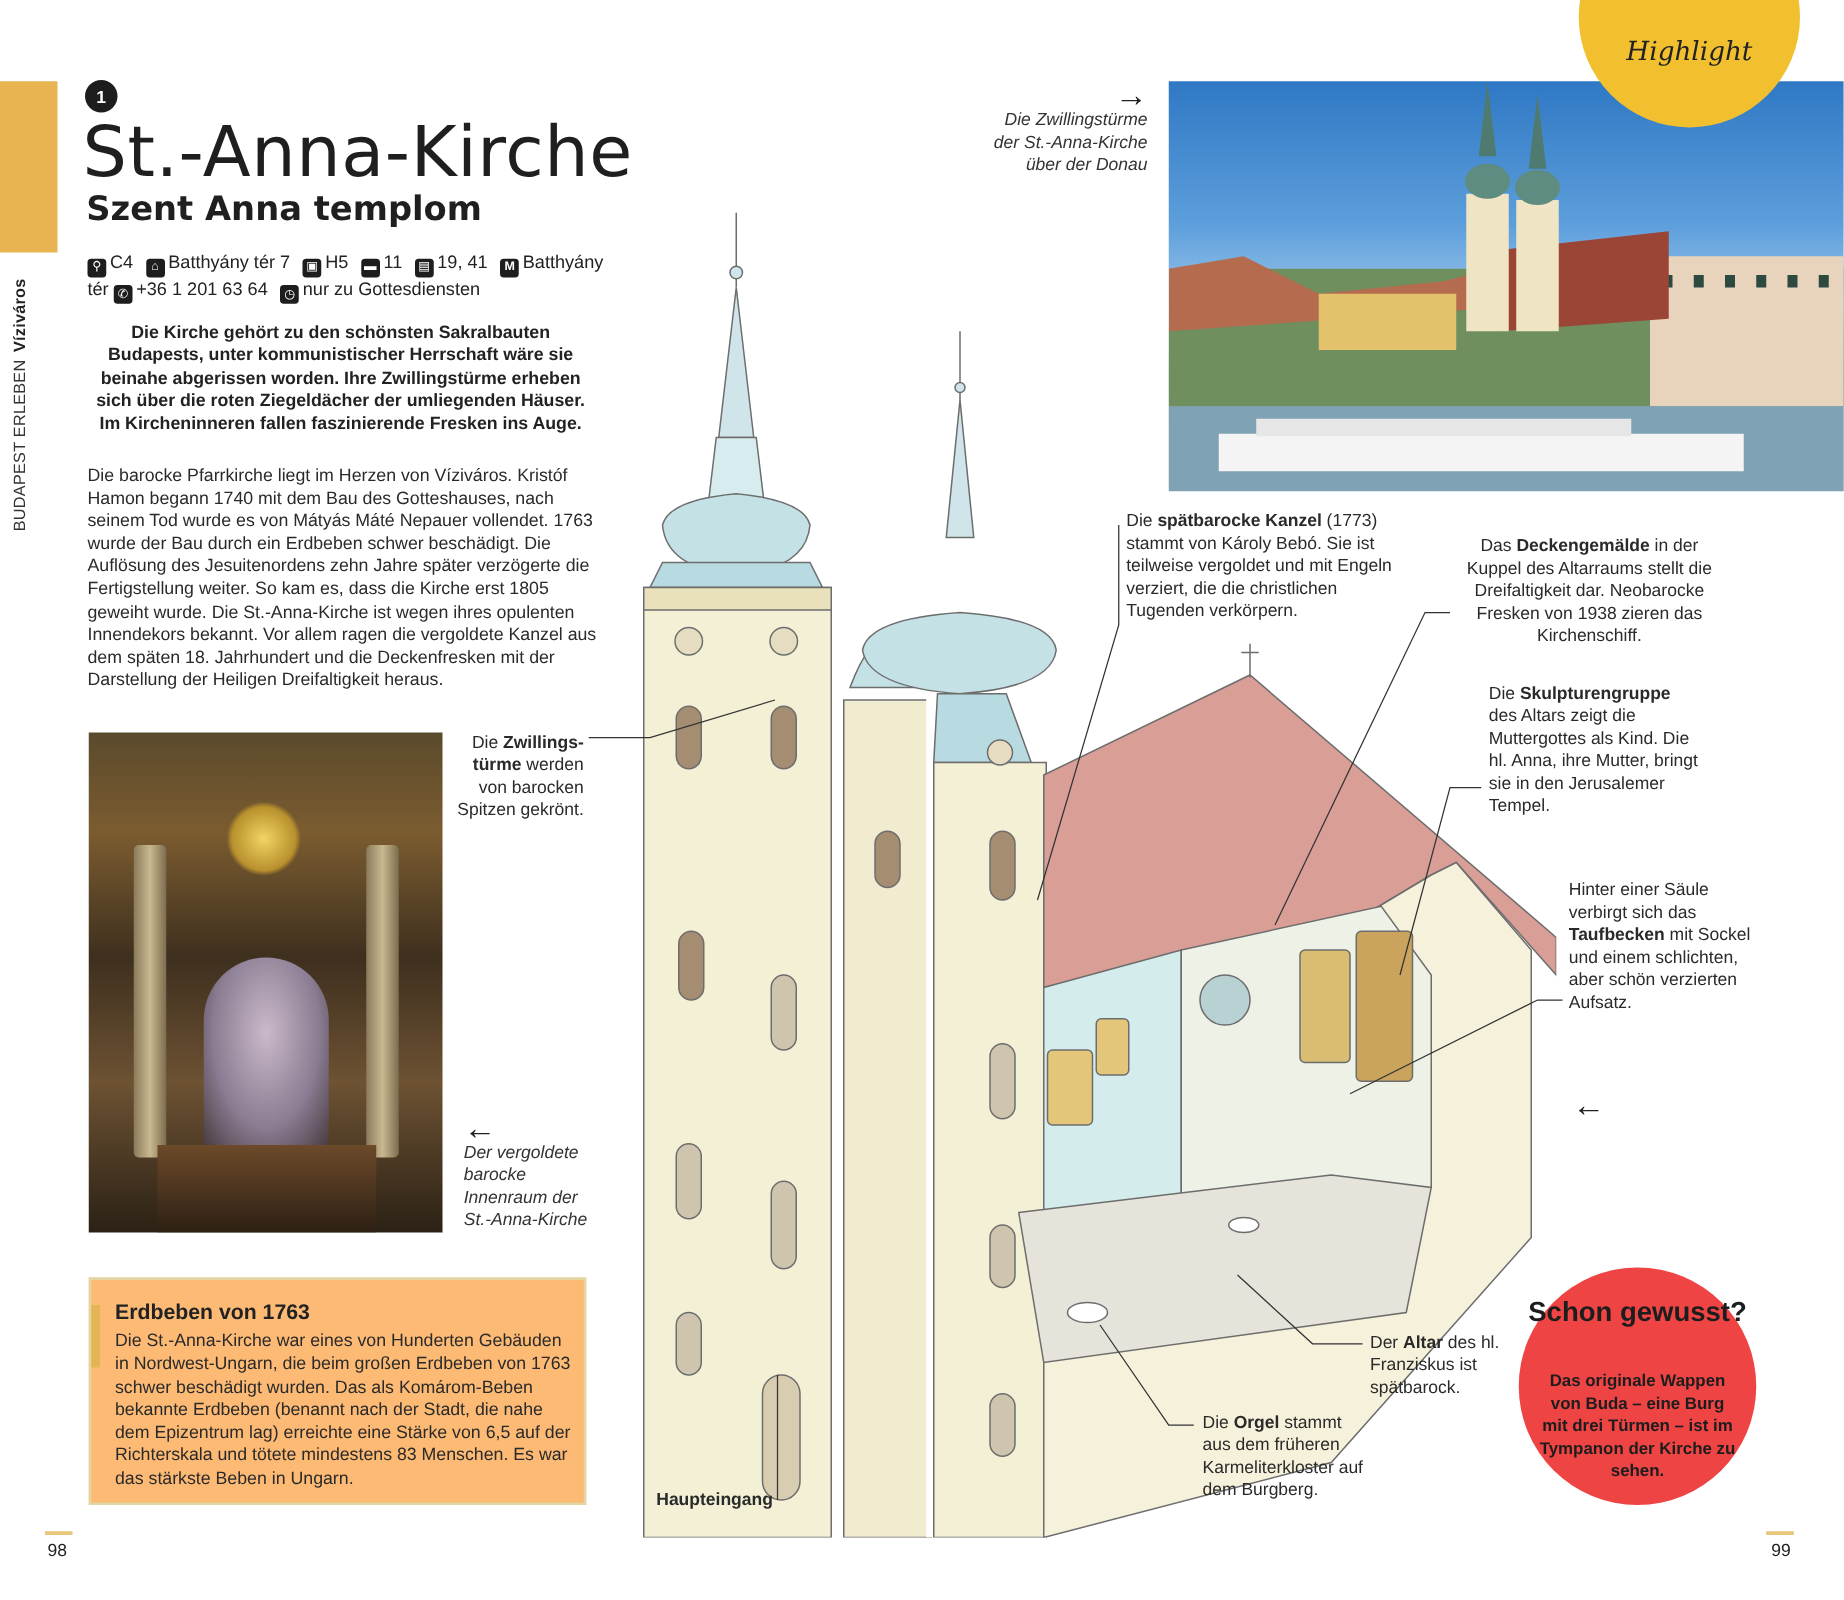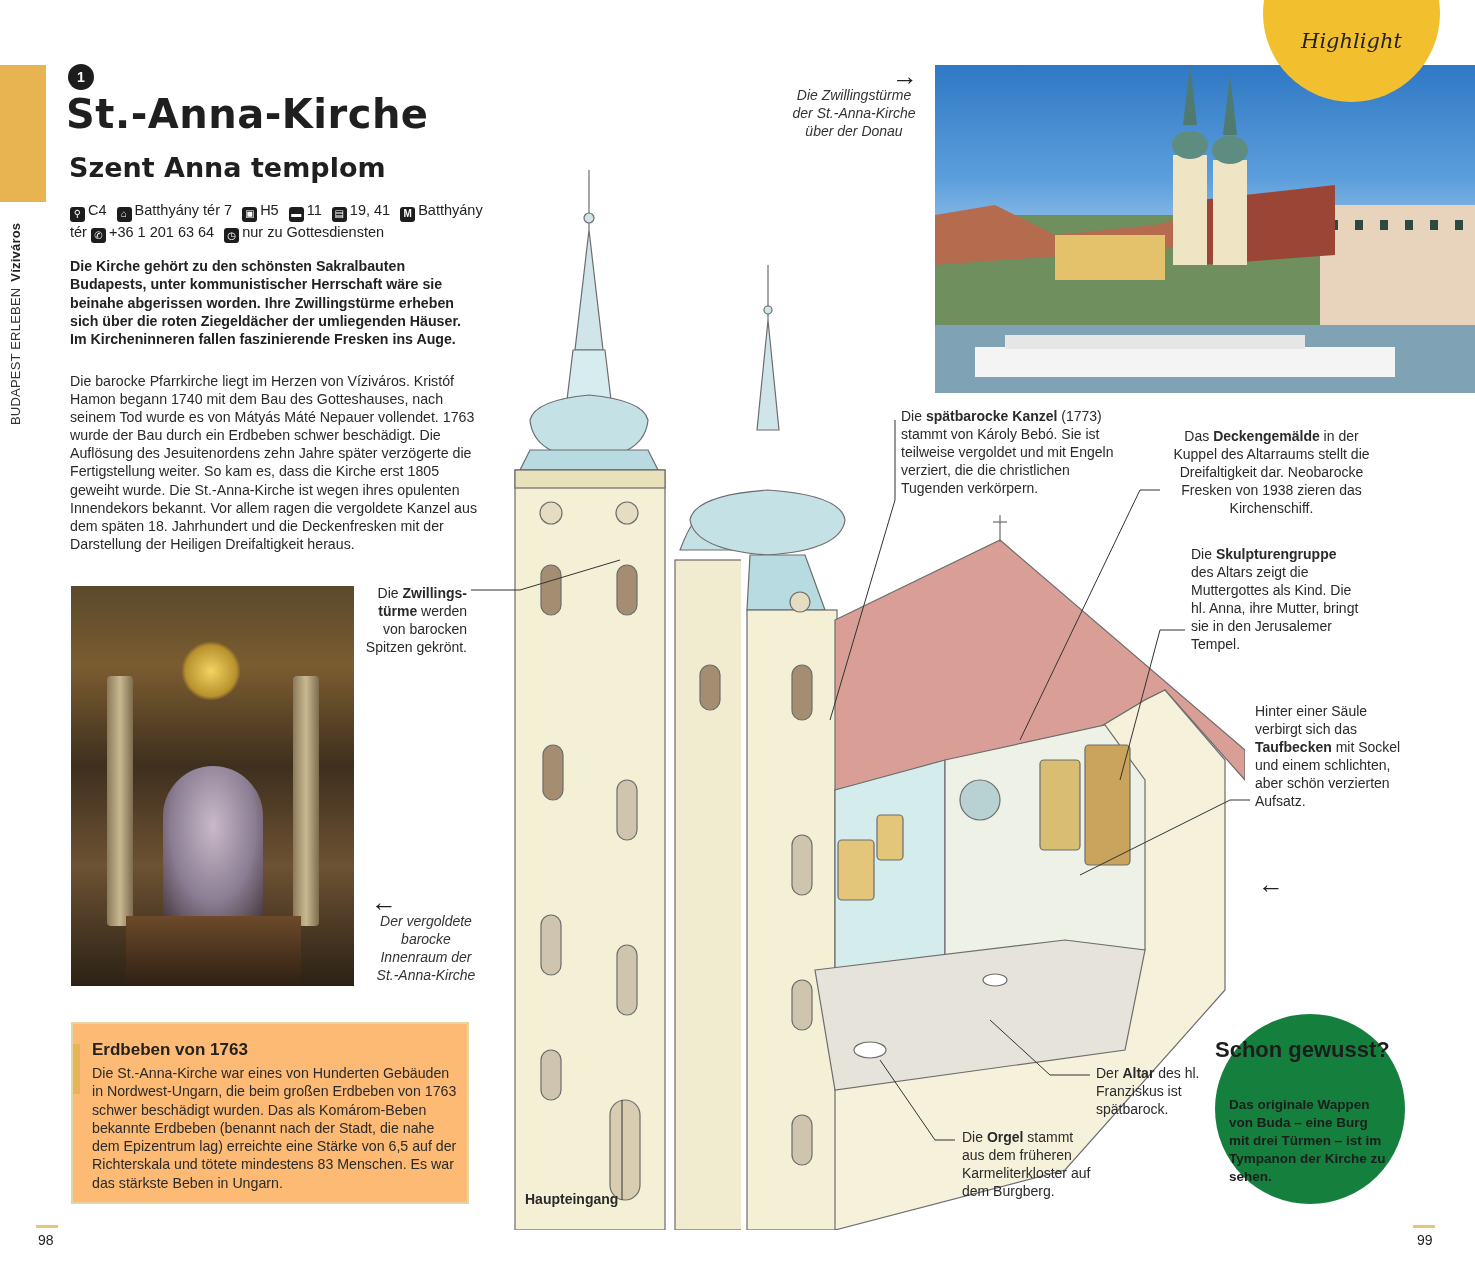--- a/index.html
+++ b/index.html
@@ -8,39 +8,39 @@
 
   .abs { position: absolute; }
 
   
   .side-tab { left: 0; top: 65px; width: 46px; height: 137px; background: #e8b452; }
   .side-label { left: 8px; top: 210px; width: 30px; height: 215px; }
   .side-label-inner { position: absolute; left: 0; top: 215px; transform: rotate(-90deg); transform-origin: 0 0; white-space: nowrap; font-size: 13px; letter-spacing: 0.2px; color: #333; }
   .side-label-inner b { font-weight: 700; color: #222; margin-left: 6px; }
 
   .num-badge { left: 68px; top: 64px; width: 26px; height: 26px; border-radius: 50%; background: #1d1d1d; color: #fff; font-size: 14px; font-weight: 700; display: flex; align-items: center; justify-content: center; }
-  .title { left: 66px; top: 92px; font-size: 40px; font-weight: 700; color: #1f1f1f; letter-spacing: 0.5px; line-height: 1.1; font-family: "DejaVu Sans", sans-serif; }
+  .title { left: 66px; top: 92px; font-size: 56px; font-weight: 400; color: #1f1f1f; letter-spacing: 0.5px; line-height: 1.1; font-family: "DejaVu Sans", sans-serif; }
   .subtitle { left: 69px; top: 152px; font-size: 27px; color: #1f1f1f; font-family: "DejaVu Sans", sans-serif; }
 
   .info { left: 70px; top: 200px; width: 420px; font-size: 14.5px; line-height: 20px; color: #222; }
   .info .ico { display: inline-flex; width: 15px; height: 15px; background: #1d1d1d; color: #fff; border-radius: 3px; font-size: 10px; align-items: center; justify-content: center; vertical-align: -2px; margin-right: 3px; font-weight: 700; }
   .info .itm { margin-right: 6px; white-space: nowrap; }
 
-  .lead { left: 70px; top: 257px; width: 405px; font-size: 14.2px; line-height: 18.3px; font-weight: 700; color: #222; }
+  .lead { left: 70px; top: 257px; width: 405px; font-size: 14.2px; line-height: 18.3px; font-weight: 700; color: #222; text-align: center; }
   .body-text { left: 70px; top: 372px; width: 410px; font-size: 14.2px; line-height: 18.1px; color: #2a2a2a; }
 
   
   .photo-interior { left: 71px; top: 586px; width: 283px; height: 400px; background: linear-gradient(180deg, #5a4a2c 0%, #7b5c30 20%, #3e2f1e 45%, #6d5233 70%, #2b2115 100%); overflow: hidden; }
   .photo-interior .col { position: absolute; bottom: 60px; width: 26px; height: 250px; background: linear-gradient(90deg,#8a7a5a,#c9b991,#7d6c4e); border-radius: 4px; }
   .photo-interior .arch { position: absolute; left: 92px; top: 180px; width: 100px; height: 150px; border-radius: 50px 50px 0 0; background: radial-gradient(ellipse at 50% 40%, #c9b9c9 0%, #8a7c92 60%, #4a3c40 100%); }
   .photo-interior .gold { position: absolute; left: 110px; top: 55px; width: 60px; height: 60px; border-radius: 50%; background: radial-gradient(circle,#f2d463 0%,#b8912d 60%,transparent 70%); }
   .photo-interior .altar { position: absolute; left: 55px; bottom: 0; width: 175px; height: 70px; background: linear-gradient(180deg,#6c4a2a,#2e2014); }
 
   .cap { font-size: 14px; line-height: 18px; color: #2a2a2a; }
-  .cap-it { font-style: italic; font-size: 14px; line-height: 18px; color: #333; text-align: center; }
+  .cap-it { font-style: italic; font-size: 14px; line-height: 18px; color: #333; }
   .cap b { font-weight: 700; margin-top: 30px; }
   .arrow { font-size: 26px; line-height: 20px; color: #222; }
 
   .cap-towers { left: 365px; top: 584px; width: 102px; text-align: right; }
   .cap-interior { left: 371px; top: 892px; width: 110px; }
 
   
   .infobox { left: 71px; top: 1022px; width: 398px; height: 182px; border: 2px solid #e3d6a5; background: #fdba74; }
   .infobox-bar { position: absolute; left: 0; top: 20px; width: 7px; height: 50px; background: #e3b555; }
   .infobox-title { position: absolute; left: 19px; top: 16px; font-size: 17px; font-weight: 700; color: #222; }
@@ -62,21 +62,21 @@
 
   .cap-kanzel { left: 901px; top: 407px; width: 215px; }
   .cap-decke { left: 1169px; top: 427px; width: 205px; text-align: center; }
   .cap-skulptur { left: 1191px; top: 545px; width: 170px; }
   .cap-tauf { left: 1255px; top: 702px; width: 160px; }
   .cap-st-anna { left: 1258px; top: 874px; width: 140px; }
   .cap-altar { left: 1096px; top: 1064px; width: 110px; }
   .cap-orgel { left: 962px; top: 1128px; width: 130px; }
   .cap-haupt { left: 525px; top: 1190px; font-weight: 700; }
 
-  .schon { left: 1215px; top: 1014px; width: 190px; height: 190px; border-radius: 50%; background: #15803d; }
+  .schon { left: 1215px; top: 1014px; width: 190px; height: 190px; border-radius: 50%; background: #ef4444; text-align: center; }
   .schon-title { position: absolute; left: 0; right: 0; top: 24px; font-size: 22px; font-weight: 700; line-height: 23px; color: #1d1d1d; }
   .schon-text { position: absolute; left: 14px; right: 14px; top: 82px; font-size: 13.5px; line-height: 18px; font-weight: 700; color: #1d1d1d; }
 </style>
 </head>
 <body>
 
 <div class="abs side-tab"></div>
 <div class="abs side-label">
   <div class="side-label-inner">
     <span>BUDAPEST ERLEBEN</span><b>Víziváros</b>

